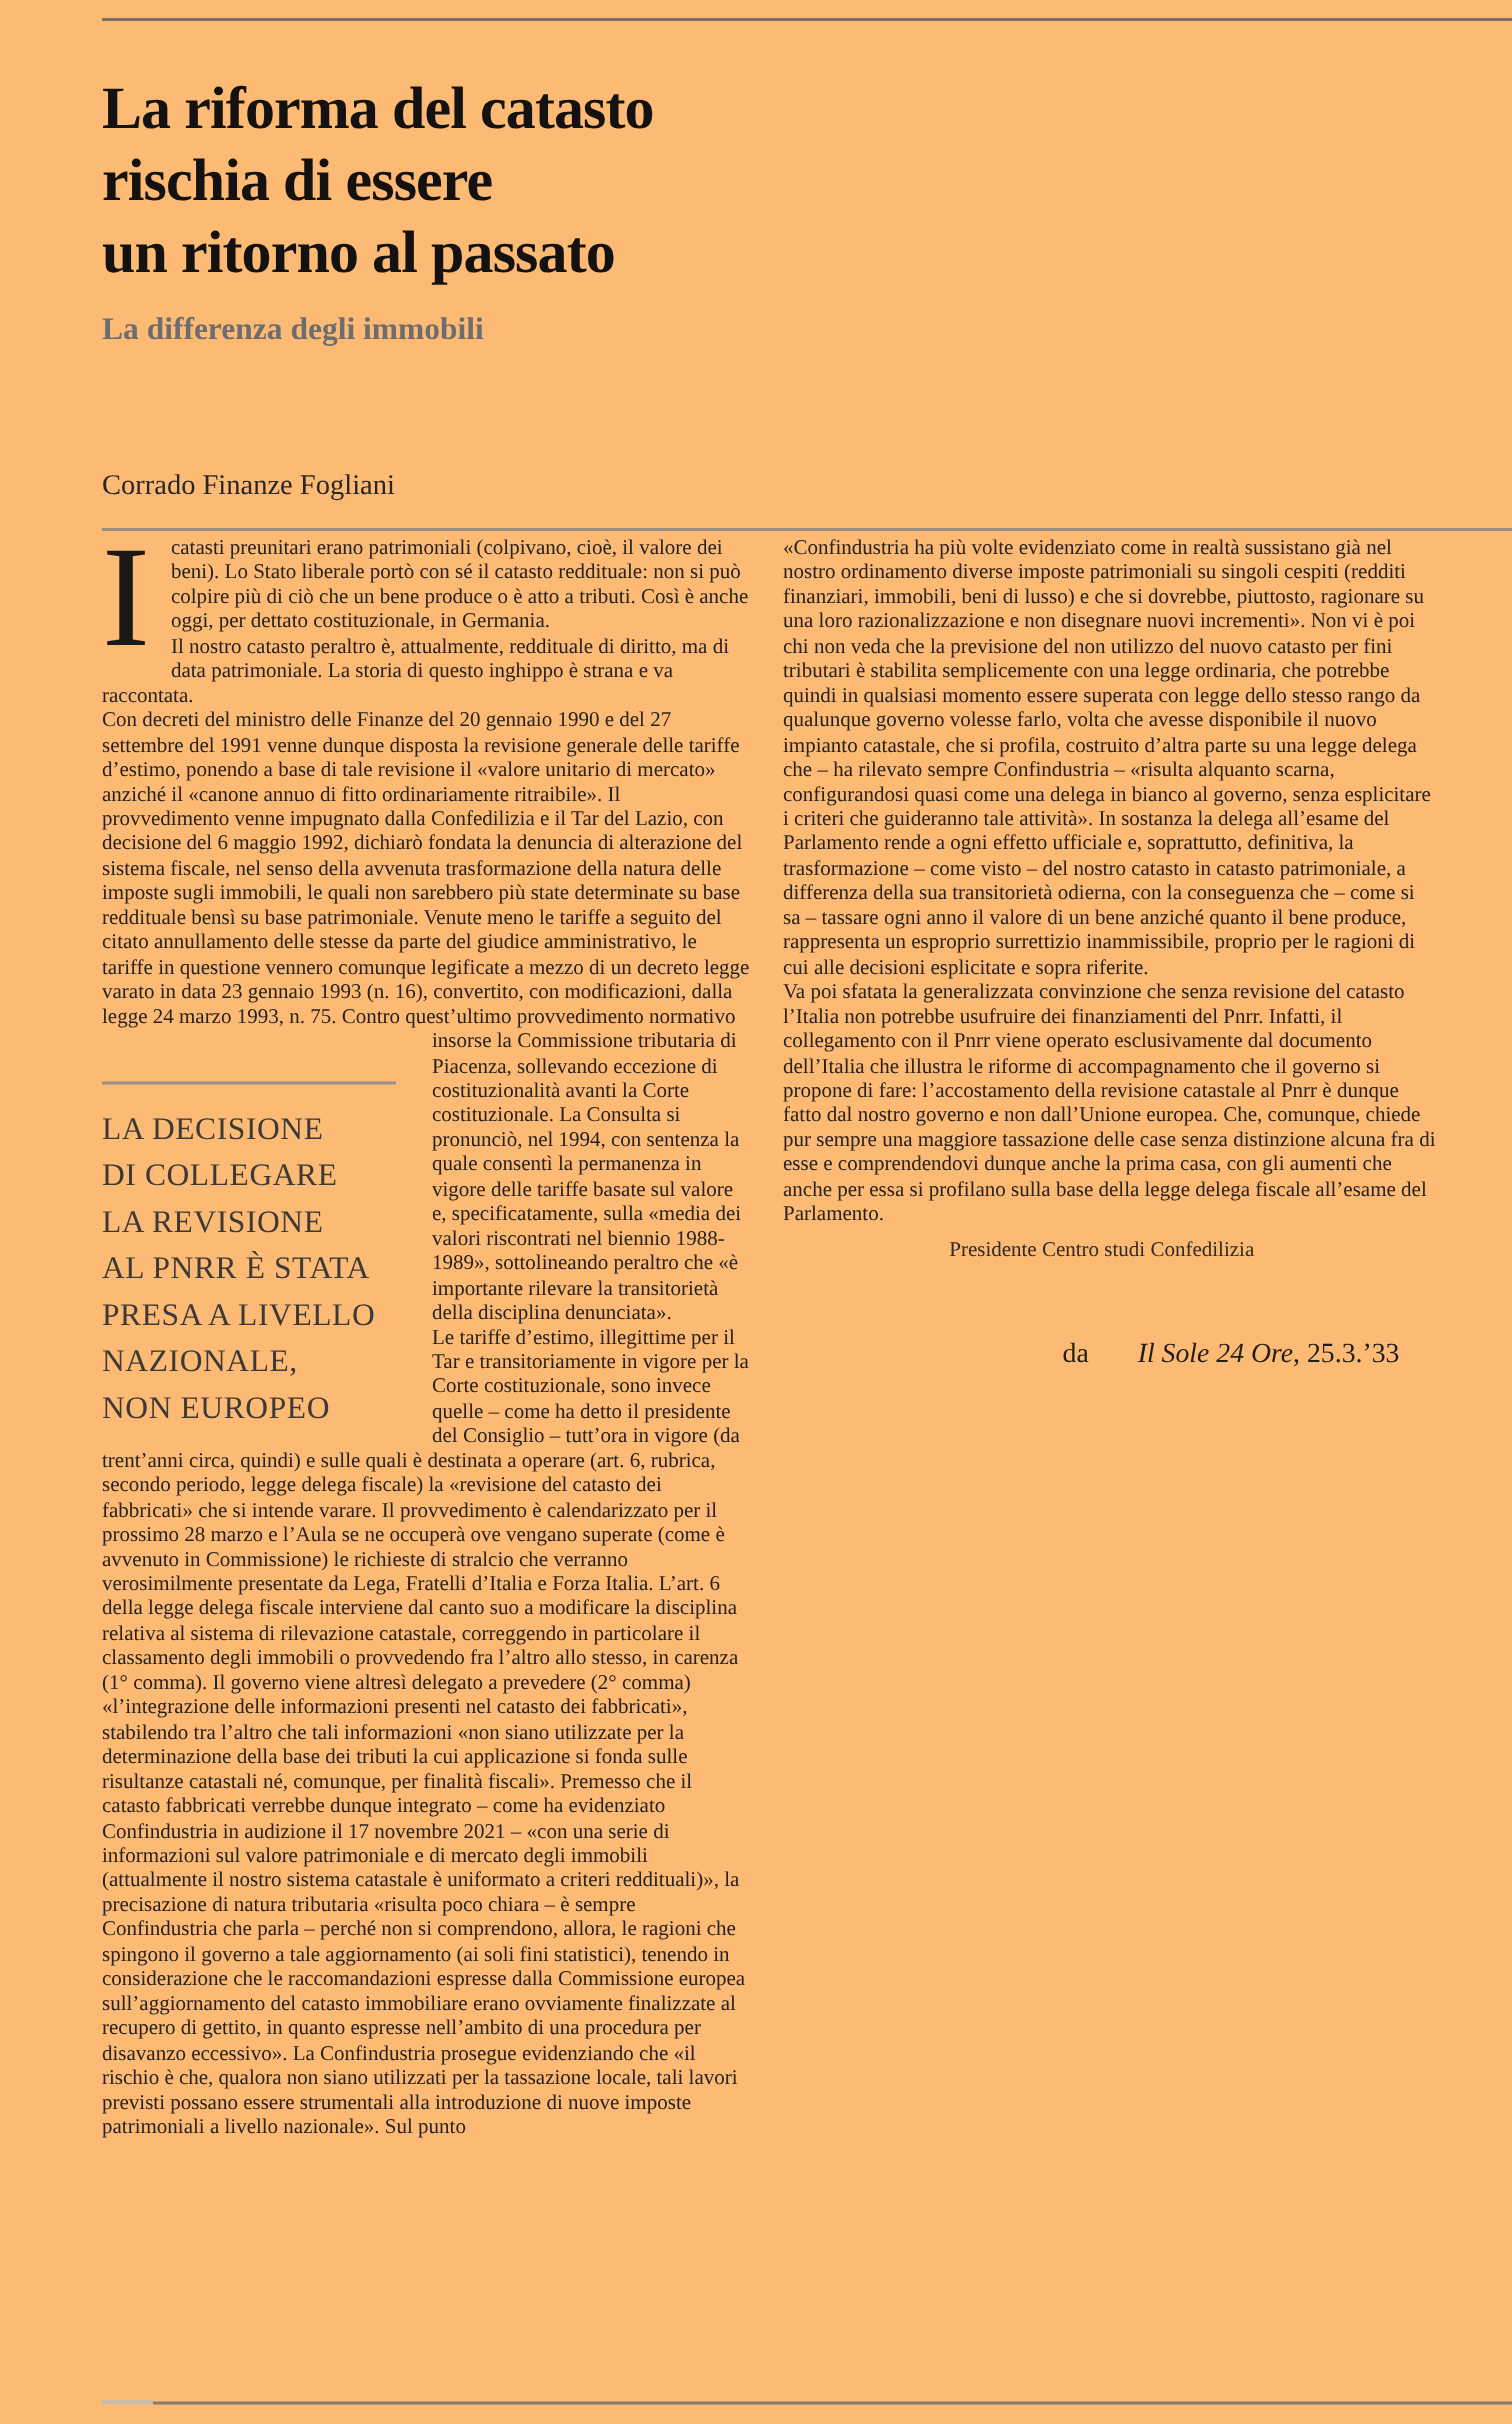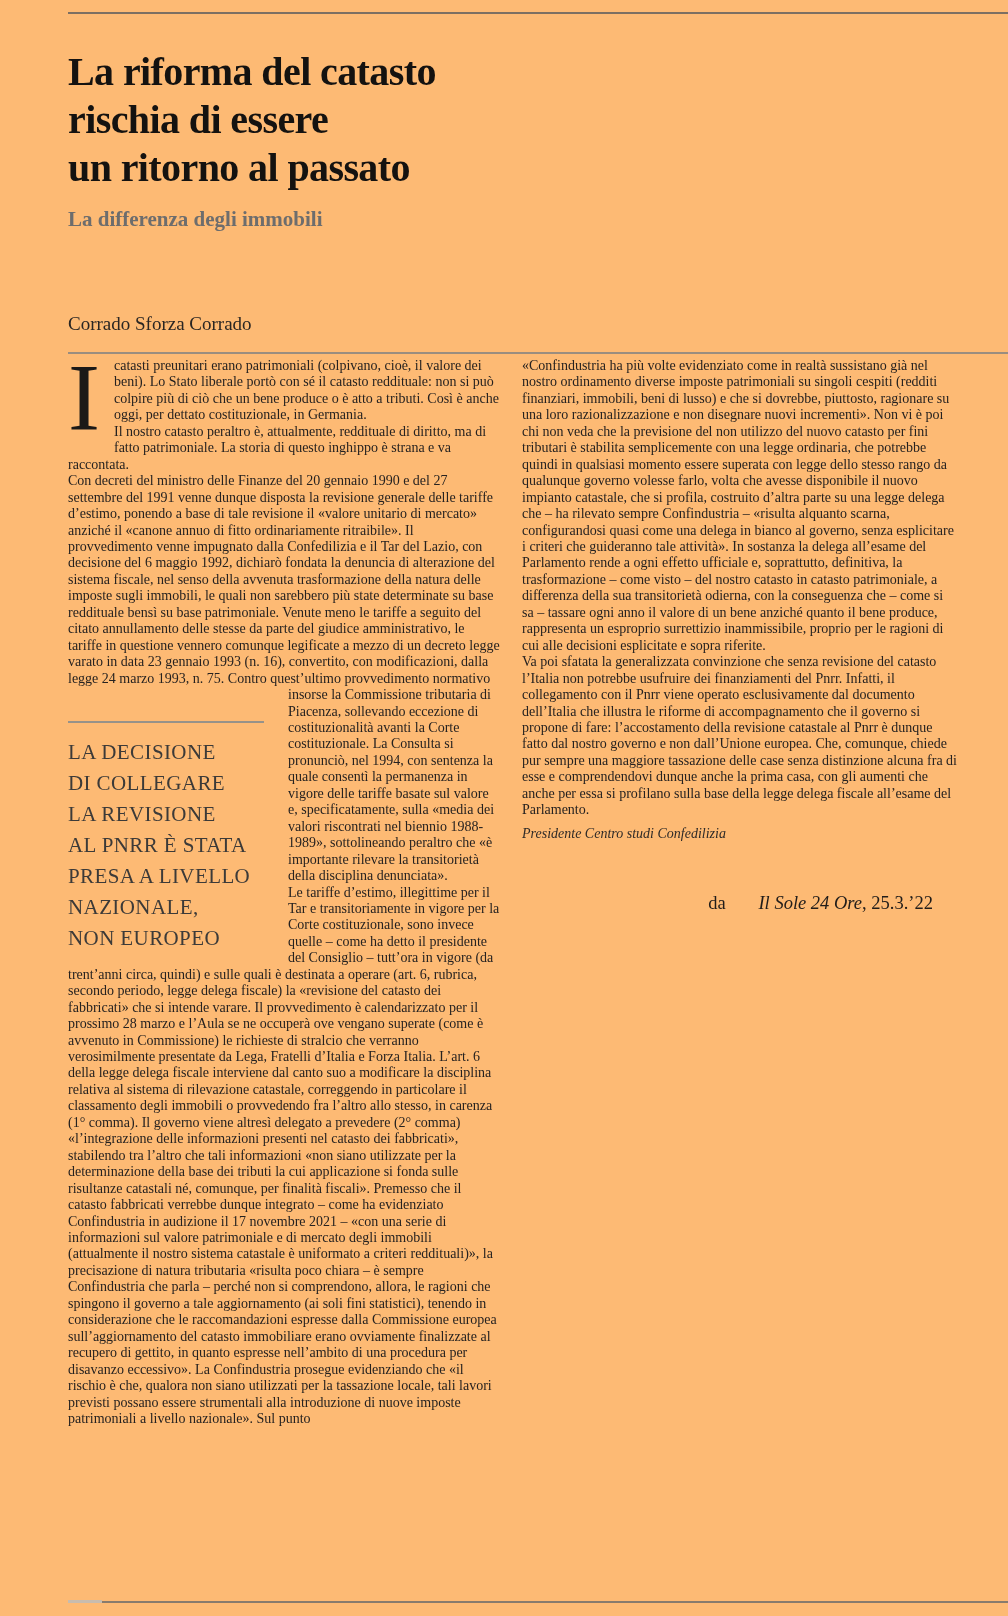--- a/index.html
+++ b/index.html
@@ -61,75 +61,75 @@
   .pq-rule{display:block;width:196px;height:2px;background:#979289;}
   .pq-text{
     display:block;margin-top:14px;
     font-size:21px;line-height:31px;
     letter-spacing:0.4px;
     color:#3c3a38;
   }
   
   .attribution{
     margin-top:7px;
-    text-align:left;padding-right:10px;
-    font-style:italic;font-size:14px;color:#2e2a27;
+    text-align:center;padding-right:10px;
+    font-size:14px;color:#2e2a27;
   }
   .source{
     margin-top:53px;
     text-align:right;padding-right:24px;
     font-size:18.5px;color:#211d1a;
   }
   .source em{font-style:italic;margin-left:28px;}
 </style>
 </head>
 <body>
 
 <div class="page">
 
   <div class="rule-top"></div>
 
   <header>
     <h1 class="title pre">La riforma del catasto
 rischia di essere
 un ritorno al passato</h1>
     <h2 class="subtitle">La differenza degli immobili</h2>
-    <div class="author">Corrado Sforza Corrado</div>
+    <div class="author">Corrado Finanze Fogliani</div>
   </header>
 
   <div class="rule-author"></div>
 
   <main>
 
     <div class="col-left">
       <p class="p">
         <span class="dropcap">I</span><span>catasti preunitari erano patrimoniali (colpivano, cioè, il valore dei beni). Lo Stato liberale portò con sé il catasto reddituale: non si può colpire più di ciò che un bene produce o è atto a tributi. Così è anche oggi, per dettato costituzionale, in Germania.</span>
       </p>
-      <p class="p">Il nostro catasto peraltro è, attualmente, reddituale di diritto, ma di fatto patrimoniale. La storia di questo inghippo è strana e va raccontata.</p>
+      <p class="p">Il nostro catasto peraltro è, attualmente, reddituale di diritto, ma di data patrimoniale. La storia di questo inghippo è strana e va raccontata.</p>
       <p class="p">
         <span>Con decreti del ministro delle Finanze del 20 gennaio 1990 e del 27 settembre del 1991 venne dunque disposta la revisione generale delle tariffe d’estimo, ponendo a base di tale revisione il «valore unitario di mercato» anziché il «canone annuo di fitto ordinariamente ritraibile». Il provvedimento venne impugnato dalla Confedilizia e il Tar del Lazio, con decisione del 6 maggio 1992, dichiarò fondata la denuncia di alterazione del sistema fiscale, nel senso della avvenuta trasformazione della natura delle imposte sugli immobili, le quali non sarebbero più state determinate su base reddituale bensì su base patrimoniale. Venute meno le tariffe a seguito del citato annullamento delle stesse da parte del giudice amministrativo, le tariffe in questione vennero comunque legificate a mezzo di un decreto legge varato in data 23 gennaio 1993 (n. 16), convertito, con modificazioni, dalla legge 24 marzo 1993, n. 75. Contro quest’ultimo provvedimento normativo insorse la Commissione </span><span class="pullquote">
             <span class="pq-rule"></span>
             <span class="pq-text pre">LA DECISIONE
 DI COLLEGARE
 LA REVISIONE
 AL PNRR È STATA
 PRESA A LIVELLO
 NAZIONALE,
 NON EUROPEO</span>
           </span><span>tributaria di Piacenza, sollevando eccezione di costituzionalità avanti la Corte costituzionale. La Consulta si pronunciò, nel 1994, con sentenza la quale consentì la permanenza in vigore delle tariffe basate sul valore e, specificatamente, sulla «media dei valori riscontrati nel biennio 1988-1989», sottolineando peraltro che «è importante rilevare la transitorietà della disciplina denunciata».</span>
       </p>
       <p class="p">Le tariffe d’estimo, illegittime per il Tar e transitoriamente in vigore per la Corte costituzionale, sono invece quelle – come ha detto il presidente del Consiglio – tutt’ora in vigore (da trent’anni circa, quindi) e sulle quali è destinata a operare (art. 6, rubrica, secondo periodo, legge delega fiscale) la «revisione del catasto dei fabbricati» che si intende varare. Il provvedimento è calendarizzato per il prossimo 28 marzo e l’Aula se ne occuperà ove vengano superate (come è avvenuto in Commissione) le richieste di stralcio che verranno verosimilmente presentate da Lega, Fratelli d’Italia e Forza Italia. L’art. 6 della legge delega fiscale interviene dal canto suo a modificare la disciplina relativa al sistema di rilevazione catastale, correggendo in particolare il classamento degli immobili o provvedendo fra l’altro allo stesso, in carenza (1° comma). Il governo viene altresì delegato a prevedere (2° comma) «l’integrazione delle informazioni presenti nel catasto dei fabbricati», stabilendo tra l’altro che tali informazioni «non siano utilizzate per la determinazione della base dei tributi la cui applicazione si fonda sulle risultanze catastali né, comunque, per finalità fiscali». Premesso che il catasto fabbricati verrebbe dunque integrato – come ha evidenziato Confindustria in audizione il 17 novembre 2021 – «con una serie di informazioni sul valore patrimoniale e di mercato degli immobili (attualmente il nostro sistema catastale è uniformato a criteri reddituali)», la precisazione di natura tributaria «risulta poco chiara – è sempre Confindustria che parla – perché non si comprendono, allora, le ragioni che spingono il governo a tale aggiornamento (ai soli fini statistici), tenendo in considerazione che le raccomandazioni espresse dalla Commissione europea sull’aggiornamento del catasto immobiliare erano ovviamente finalizzate al recupero di gettito, in quanto espresse nell’ambito di una procedura per disavanzo eccessivo». La Confindustria prosegue evidenziando che «il rischio è che, qualora non siano utilizzati per la tassazione locale, tali lavori previsti possano essere strumentali alla introduzione di nuove imposte patrimoniali a livello nazionale». Sul punto</p>
     </div>
 
     <div class="col-right">
       <p class="p">«Confindustria ha più volte evidenziato come in realtà sussistano già nel nostro ordinamento diverse imposte patrimoniali su singoli cespiti (redditi finanziari, immobili, beni di lusso) e che si dovrebbe, piuttosto, ragionare su una loro razionalizzazione e non disegnare nuovi incrementi». Non vi è poi chi non veda che la previsione del non utilizzo del nuovo catasto per fini tributari è stabilita semplicemente con una legge ordinaria, che potrebbe quindi in qualsiasi momento essere superata con legge dello stesso rango da qualunque governo volesse farlo, volta che avesse disponibile il nuovo impianto catastale, che si profila, costruito d’altra parte su una legge delega che – ha rilevato sempre Confindustria – «risulta alquanto scarna, configurandosi quasi come una delega in bianco al governo, senza esplicitare i criteri che guideranno tale attività». In sostanza la delega all’esame del Parlamento rende a ogni effetto ufficiale e, soprattutto, definitiva, la trasformazione – come visto – del nostro catasto in catasto patrimoniale, a differenza della sua transitorietà odierna, con la conseguenza che – come si sa – tassare ogni anno il valore di un bene anziché quanto il bene produce, rappresenta un esproprio surrettizio inammissibile, proprio per le ragioni di cui alle decisioni esplicitate e sopra riferite.</p>
       <p class="p">Va poi sfatata la generalizzata convinzione che senza revisione del catasto l’Italia non potrebbe usufruire dei finanziamenti del Pnrr. Infatti, il collegamento con il Pnrr viene operato esclusivamente dal documento dell’Italia che illustra le riforme di accompagnamento che il governo si propone di fare: l’accostamento della revisione catastale al Pnrr è dunque fatto dal nostro governo e non dall’Unione europea. Che, comunque, chiede pur sempre una maggiore tassazione delle case senza distinzione alcuna fra di esse e comprendendovi dunque anche la prima casa, con gli aumenti che anche per essa si profilano sulla base della legge delega fiscale all’esame del Parlamento.</p>
       <div class="attribution">Presidente Centro studi Confedilizia</div>
       <div class="source">
-        <span>da </span><em>Il Sole 24 Ore</em><span>, 25.3.’22</span>
+        <span>da </span><em>Il Sole 24 Ore</em><span>, 25.3.’33</span>
       </div>
     </div>
 
   </main>
 
   <div class="rule-bottom">
     <span class="br-short"></span>
     <span class="br-long"></span>
   </div>
 

